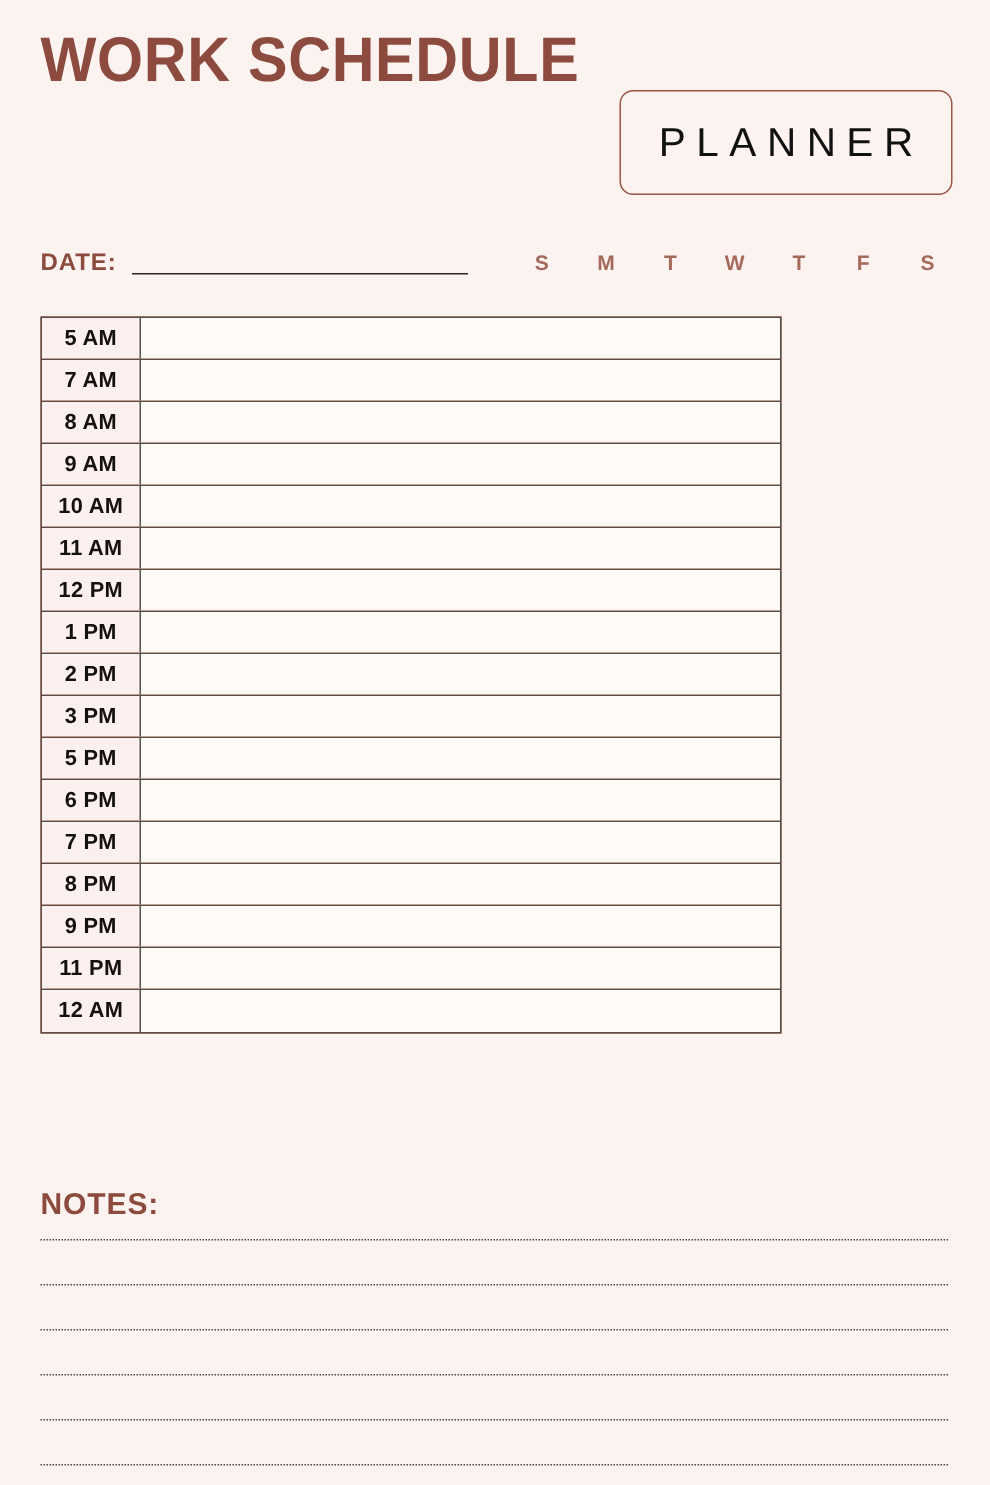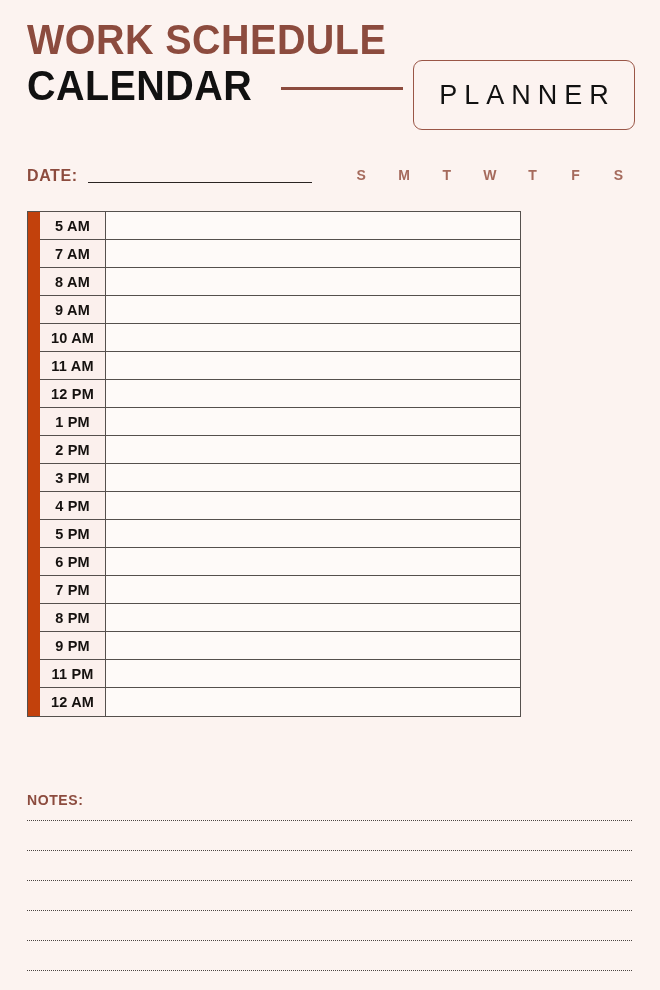--- a/index.html
+++ b/index.html
@@ -155,21 +155,20 @@
 
   
   .schedule {
     position: absolute;
     left: 27px;
     top: 211px;
     width: 494px;
     border: 1.5px solid #55504d;
     box-sizing: border-box;
     background: #c2410c;
-    padding-left: 12px;
   }
 
   .schedule-row {
     display: flex;
     height: 28px;
     box-sizing: border-box;
     border-bottom: 1.2px solid #55504d;
   }
   .schedule-row:last-child {
     border-bottom: none;
@@ -199,21 +198,21 @@
   
   .notes {
     position: absolute;
     left: 27px;
     top: 793px;
     width: 605px;
   }
 
   .notes-label {
     font-family: "Liberation Sans", sans-serif;
-    font-size: 14px;
+    font-size: 20px;
     font-weight: bold;
     letter-spacing: 0.6px;
     color: #8c4b3e;
     line-height: 1;
     margin-bottom: 13px;
   }
 
   .notes-line {
     width: 605px;
     height: 0;
@@ -226,24 +225,20 @@
 </style>
 </head>
 <body>
 
 <div class="page">
 
   <div class="header">
 
     <div class="title-block">
       <div class="title-line1">WORK SCHEDULE</div>
-      <div class="title-line2-row">
-        <div class="title-line2">CALENDAR</div>
-        <div class="title-rule"></div>
-      </div>
     </div>
 
     <div class="planner-badge">
       <span class="planner-badge-text">PLANNER</span>
     </div>
 
   </div>
 
   <div class="meta-row">
 
@@ -299,24 +294,20 @@
       </div>
       <div class="schedule-row">
         <div class="time-cell">2 PM</div>
         <div class="entry-cell"></div>
       </div>
       <div class="schedule-row">
         <div class="time-cell">3 PM</div>
         <div class="entry-cell"></div>
       </div>
       <div class="schedule-row">
-        <div class="time-cell">4 PM</div>
-        <div class="entry-cell"></div>
-      </div>
-      <div class="schedule-row">
         <div class="time-cell">5 PM</div>
         <div class="entry-cell"></div>
       </div>
       <div class="schedule-row">
         <div class="time-cell">6 PM</div>
         <div class="entry-cell"></div>
       </div>
       <div class="schedule-row">
         <div class="time-cell">7 PM</div>
         <div class="entry-cell"></div>

